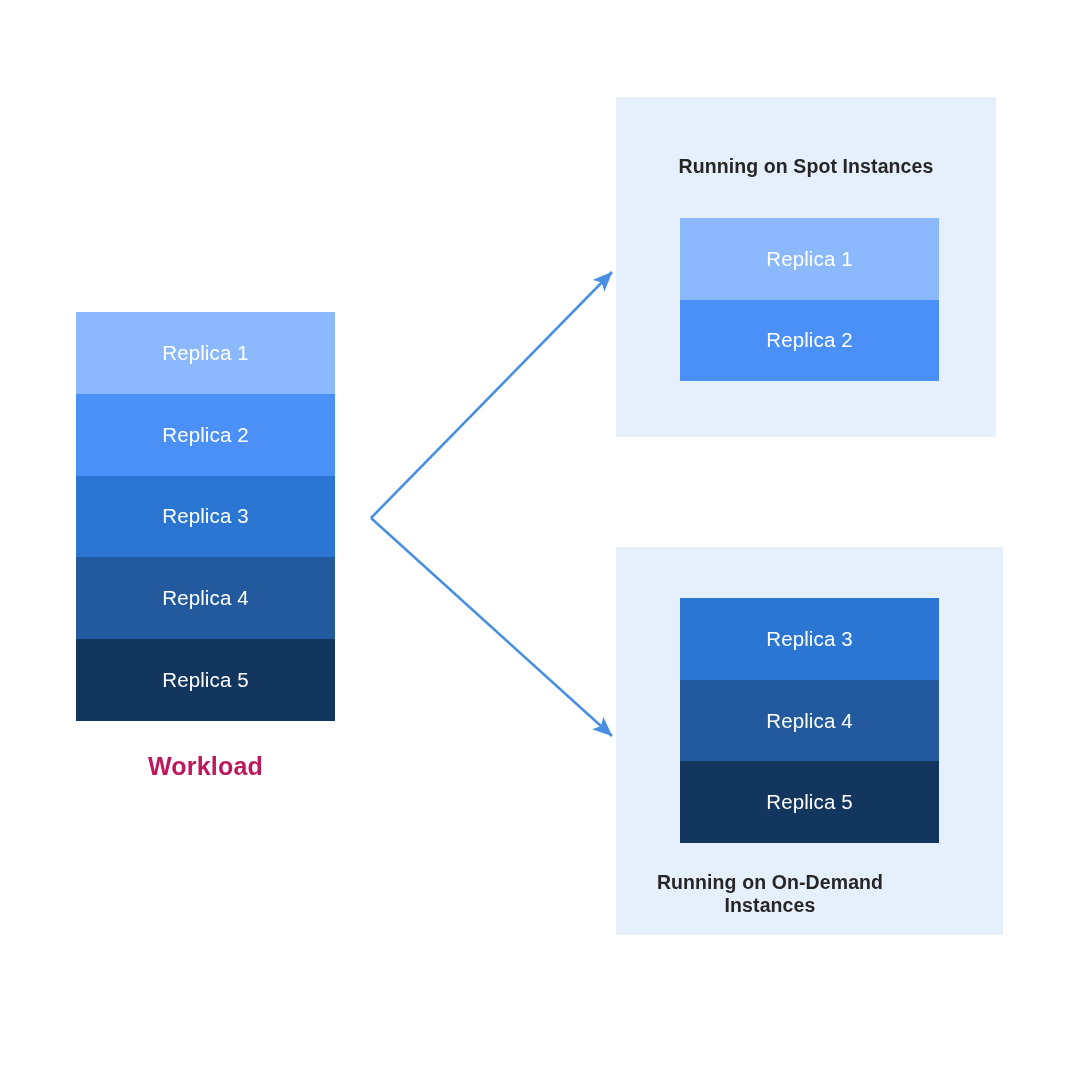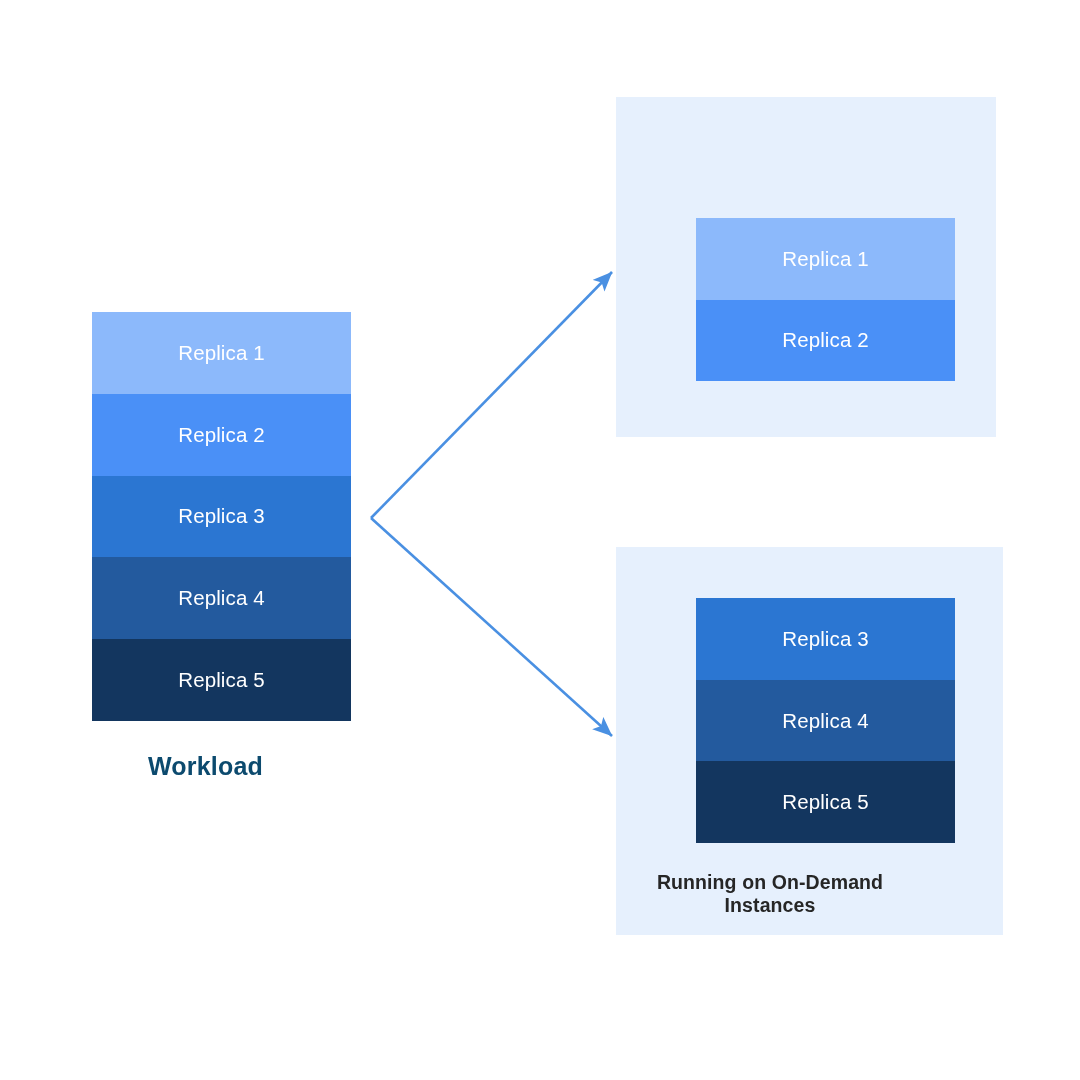--- a/index.html
+++ b/index.html
@@ -19,21 +19,20 @@
     background: #ffffff;
     overflow: hidden;
   }
 
   
   .stack {
     position: absolute;
     display: flex;
     flex-direction: column;
     overflow: hidden;
-    margin-left: 16px;
   }
   .band {
     display: flex;
     align-items: center;
     justify-content: center;
     color: #ffffff;
     font-weight: 400;
     letter-spacing: .1px;
     box-sizing: border-box;
   }
@@ -131,34 +130,35 @@
       <span>Replica 3</span>
     </div>
     <div class="band" style="background: rgb(35, 90, 158);">
       <span>Replica 4</span>
     </div>
     <div class="band" style="background: rgb(19, 54, 95);">
       <span>Replica 5</span>
     </div>
   </div>
 
-  <div id="workload-label" style="color: #0c4a6e;">Workload</div>
+  <div id="workload-label" style="color: #be185d;">Workload</div>
 
   <svg id="connectors" viewBox="0 0 1080 1080" width="1080" height="1080" xmlns="http://www.w3.org/2000/svg">
     <defs>
       <marker id="arrowhead" markerWidth="9" markerHeight="9" refX="7.4" refY="3.2" orient="auto" markerUnits="strokeWidth">
         <path d="M0,0 L7.6,3.2 L0,6.4 L1.7,3.2 Z" fill="#4a90e2"></path>
       </marker>
     </defs>
     <path id="conn-spot" d="M371,518 L612,272" fill="none" stroke="#4a90e2" stroke-width="2.6" marker-end="url(#arrowhead)"></path>
     <path id="conn-ondemand" d="M371,518 L612,736" fill="none" stroke="#4a90e2" stroke-width="2.6" marker-end="url(#arrowhead)"></path>
   </svg>
 
   <div class="panel" id="spot-panel" style="background: rgb(230, 240, 253);"></div>
 
+  <div class="panel-heading" id="spot-heading" style="left: 616px; width: 380px; color: rgb(38, 38, 38);">Running on Spot Instances</div>
 
   <div class="stack" id="spot-stack">
     <div class="band" style="background: rgb(140, 185, 251);">
       <span>Replica 1</span>
     </div>
     <div class="band" style="background: rgb(74, 144, 247);">
       <span>Replica 2</span>
     </div>
   </div>
 

